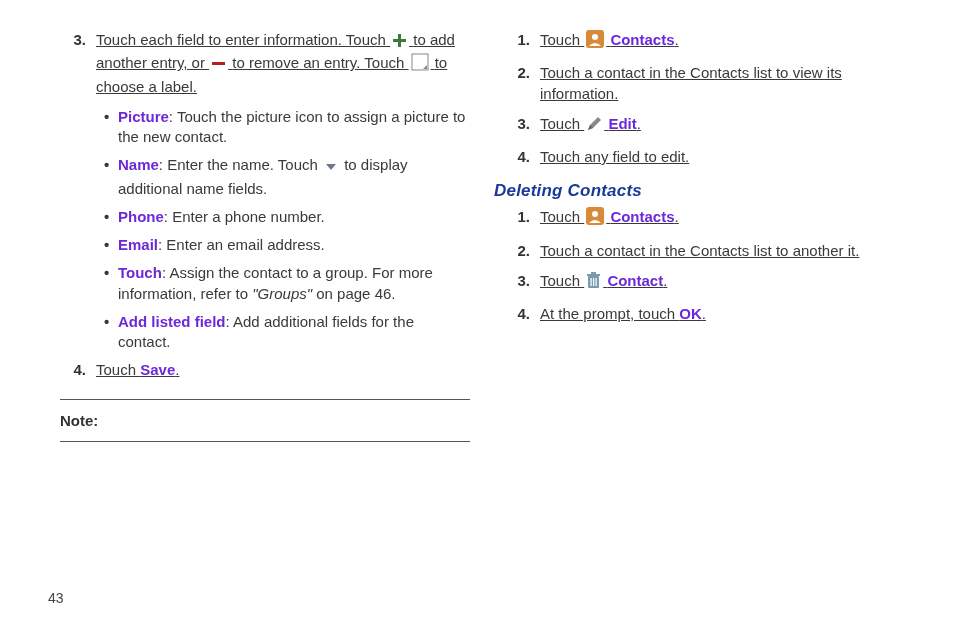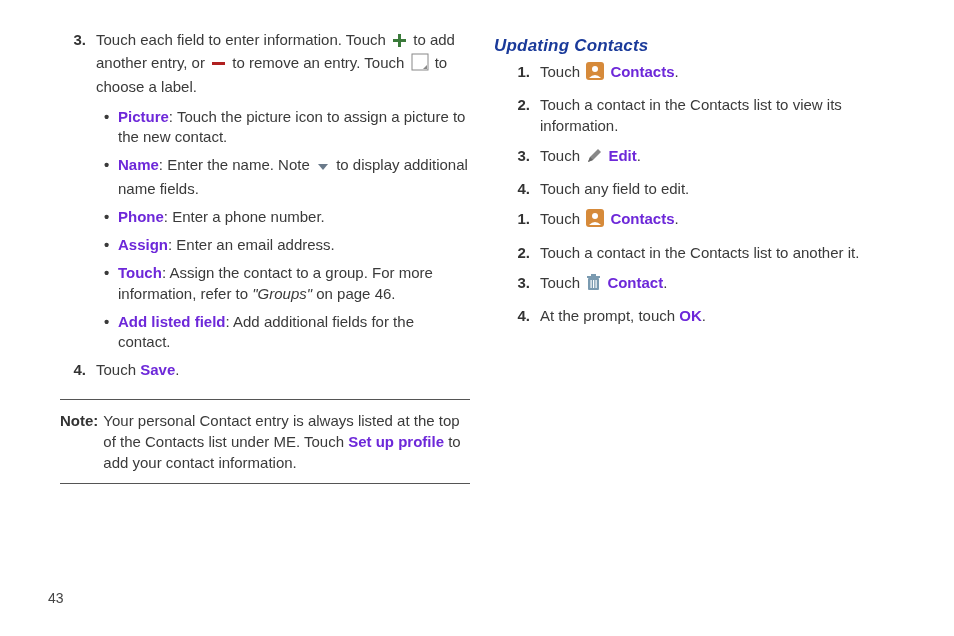--- a/index.html
+++ b/index.html
@@ -47,20 +47,21 @@
   ol.numlist > li .num {
     font-weight: bold;
     width: 26px;
     flex: 0 0 26px;
     text-align: right;
     padding-right: 10px;
     color: #333;
   }
   ol.numlist > li .txt {
     flex: 1;
+    text-decoration: underline;
   }
   ul.bullist {
     margin-top: 2px;
     margin-bottom: 2px;
   }
   ul.bullist > li {
     display: flex;
     margin-bottom: 8px;
     line-height: 1.35;
     padding-left: 8px;
@@ -76,20 +77,21 @@
   .i { font-style: italic; }
   .note-block {
     border-top: 1.5px solid #555;
     border-bottom: 1.5px solid #555;
     margin-top: 18px;
     padding: 10px 0;
     line-height: 1.4;
   }
   .note-block .note-body {
     display: flex;
+    gap: 18px;
   }
   .note-block .note-label {
     font-weight: bold;
     flex: 0 0 auto;
     padding-right: 5px;
     color: #333;
   }
   .note-block .note-text {
     flex: 1;
   }
@@ -141,37 +143,37 @@
   <ul class="bullist" style="margin-left:36px;">
     <li>
       <span class="bul">•</span>
       <span class="txt">
         <span class="b">Picture</span><span>: Touch the picture icon to assign a picture to the new contact.</span>
       </span>
     </li>
     <li>
       <span class="bul">•</span>
       <span class="txt">
-        <span class="b">Name</span><span>: Enter the name. Note </span>
+        <span class="b">Name</span><span>: Enter the name. Touch </span>
         <span class="ic"><svg width="14" height="12">
                   <path d="M2 3 L7 9 L12 3 Z" fill="#6a7a8a"></path>
                 </svg></span>
         <span> to display additional name fields.</span>
       </span>
     </li>
     <li>
       <span class="bul">•</span>
       <span class="txt">
         <span class="b">Phone</span><span>: Enter a phone number.</span>
       </span>
     </li>
     <li>
       <span class="bul">•</span>
       <span class="txt">
-        <span class="b">Assign</span><span>: Enter an email address.</span>
+        <span class="b">Email</span><span>: Enter an email address.</span>
       </span>
     </li>
     <li>
       <span class="bul">•</span>
       <span class="txt">
         <span class="b">Touch</span><span>: Assign the contact to a group. For more information, refer to </span><span class="i">"Groups"</span><span> on page 46.</span>
       </span>
     </li>
     <li>
       <span class="bul">•</span>
@@ -186,31 +188,27 @@
       <span class="num">4.</span>
       <span class="txt">
         <span>Touch </span><span class="b">Save</span><span>.</span>
       </span>
     </li>
   </ol>
 
   <div class="note-block">
     <div class="note-body">
       <span class="note-label">Note:</span>
-      <span class="note-text">
-        <span> Your personal Contact entry is always listed at the top of the Contacts list under ME. Touch </span><span class="b">Set up profile</span><span> to add your contact information.</span>
-      </span>
     </div>
   </div>
 
 </div>
 
 <div class="col col-right">
 
-  <div class="heading">Updating Contacts</div>
 
   <ol class="numlist" style="margin-left:10px;">
     <li>
       <span class="num">1.</span>
       <span class="txt">
         <span>Touch </span>
         <span class="ic"><svg width="18" height="18">
                   <rect x="0" y="0" width="18" height="18" rx="3" fill="#d68a3a"></rect>
                   <circle cx="9" cy="7" r="3" fill="#fff"></circle>
                   <path d="M3 16 Q9 10 15 16 Z" fill="#fff"></path>
@@ -232,20 +230,21 @@
                 </svg></span>
         <span> </span><span class="b">Edit</span><span>.</span>
       </span>
     </li>
     <li>
       <span class="num">4.</span>
       <span class="txt">Touch any field to edit.</span>
     </li>
   </ol>
 
+  <div class="heading" style="margin-top:14px;">Deleting Contacts</div>
 
   <ol class="numlist" style="margin-left:10px;">
     <li>
       <span class="num">1.</span>
       <span class="txt">
         <span>Touch </span>
         <span class="ic"><svg width="18" height="18">
                   <rect x="0" y="0" width="18" height="18" rx="3" fill="#d68a3a"></rect>
                   <circle cx="9" cy="7" r="3" fill="#fff"></circle>
                   <path d="M3 16 Q9 10 15 16 Z" fill="#fff"></path>

